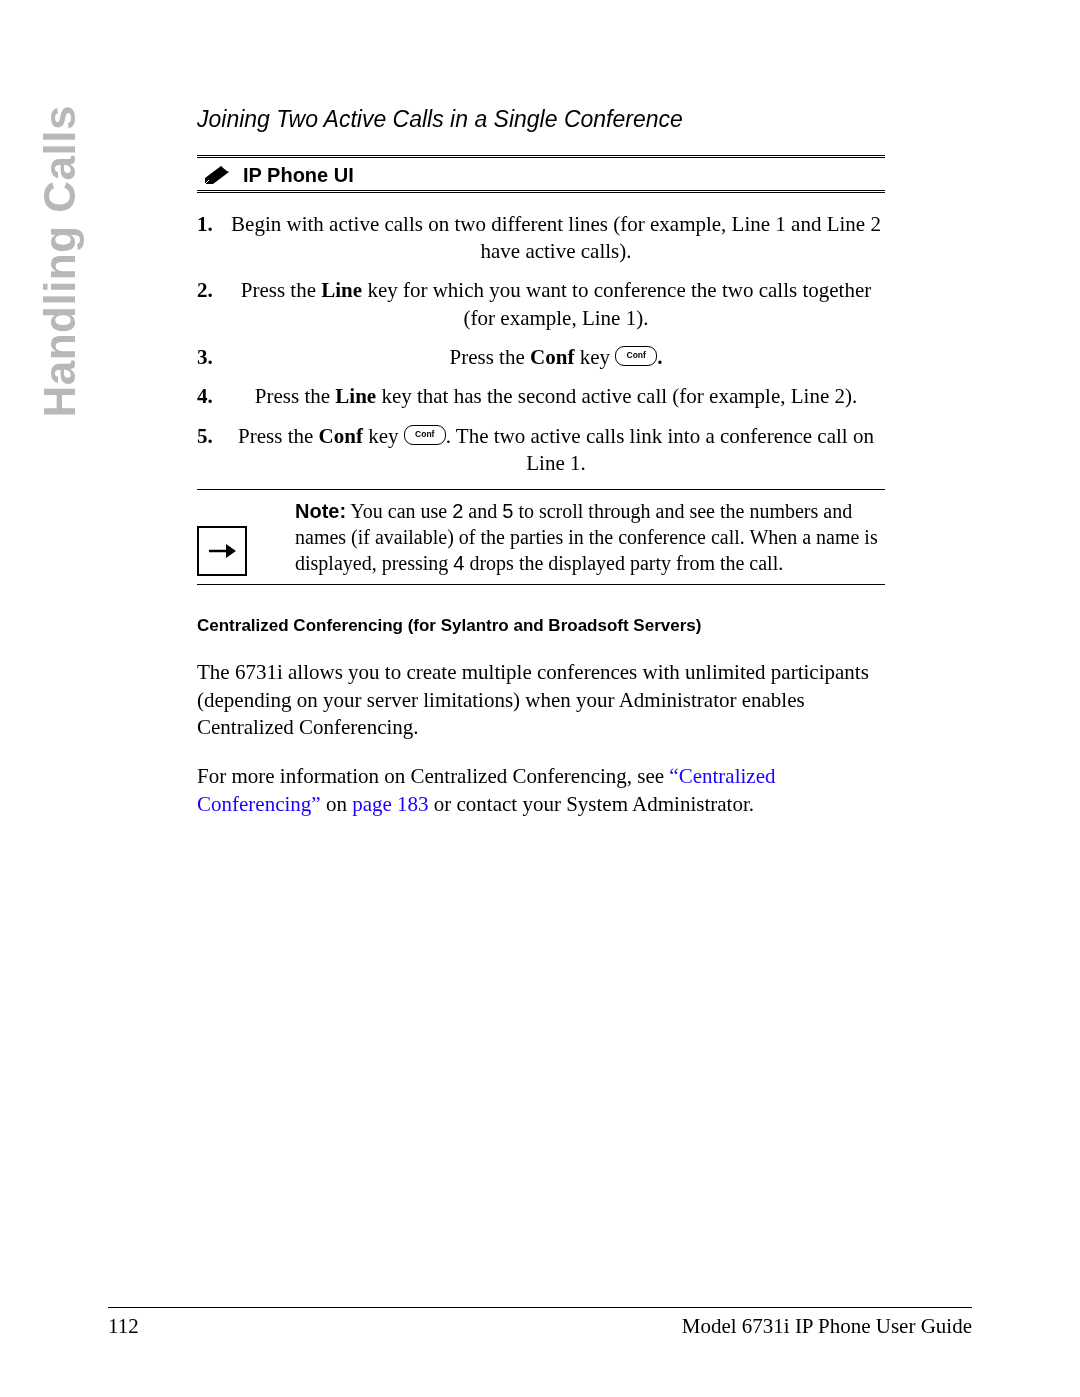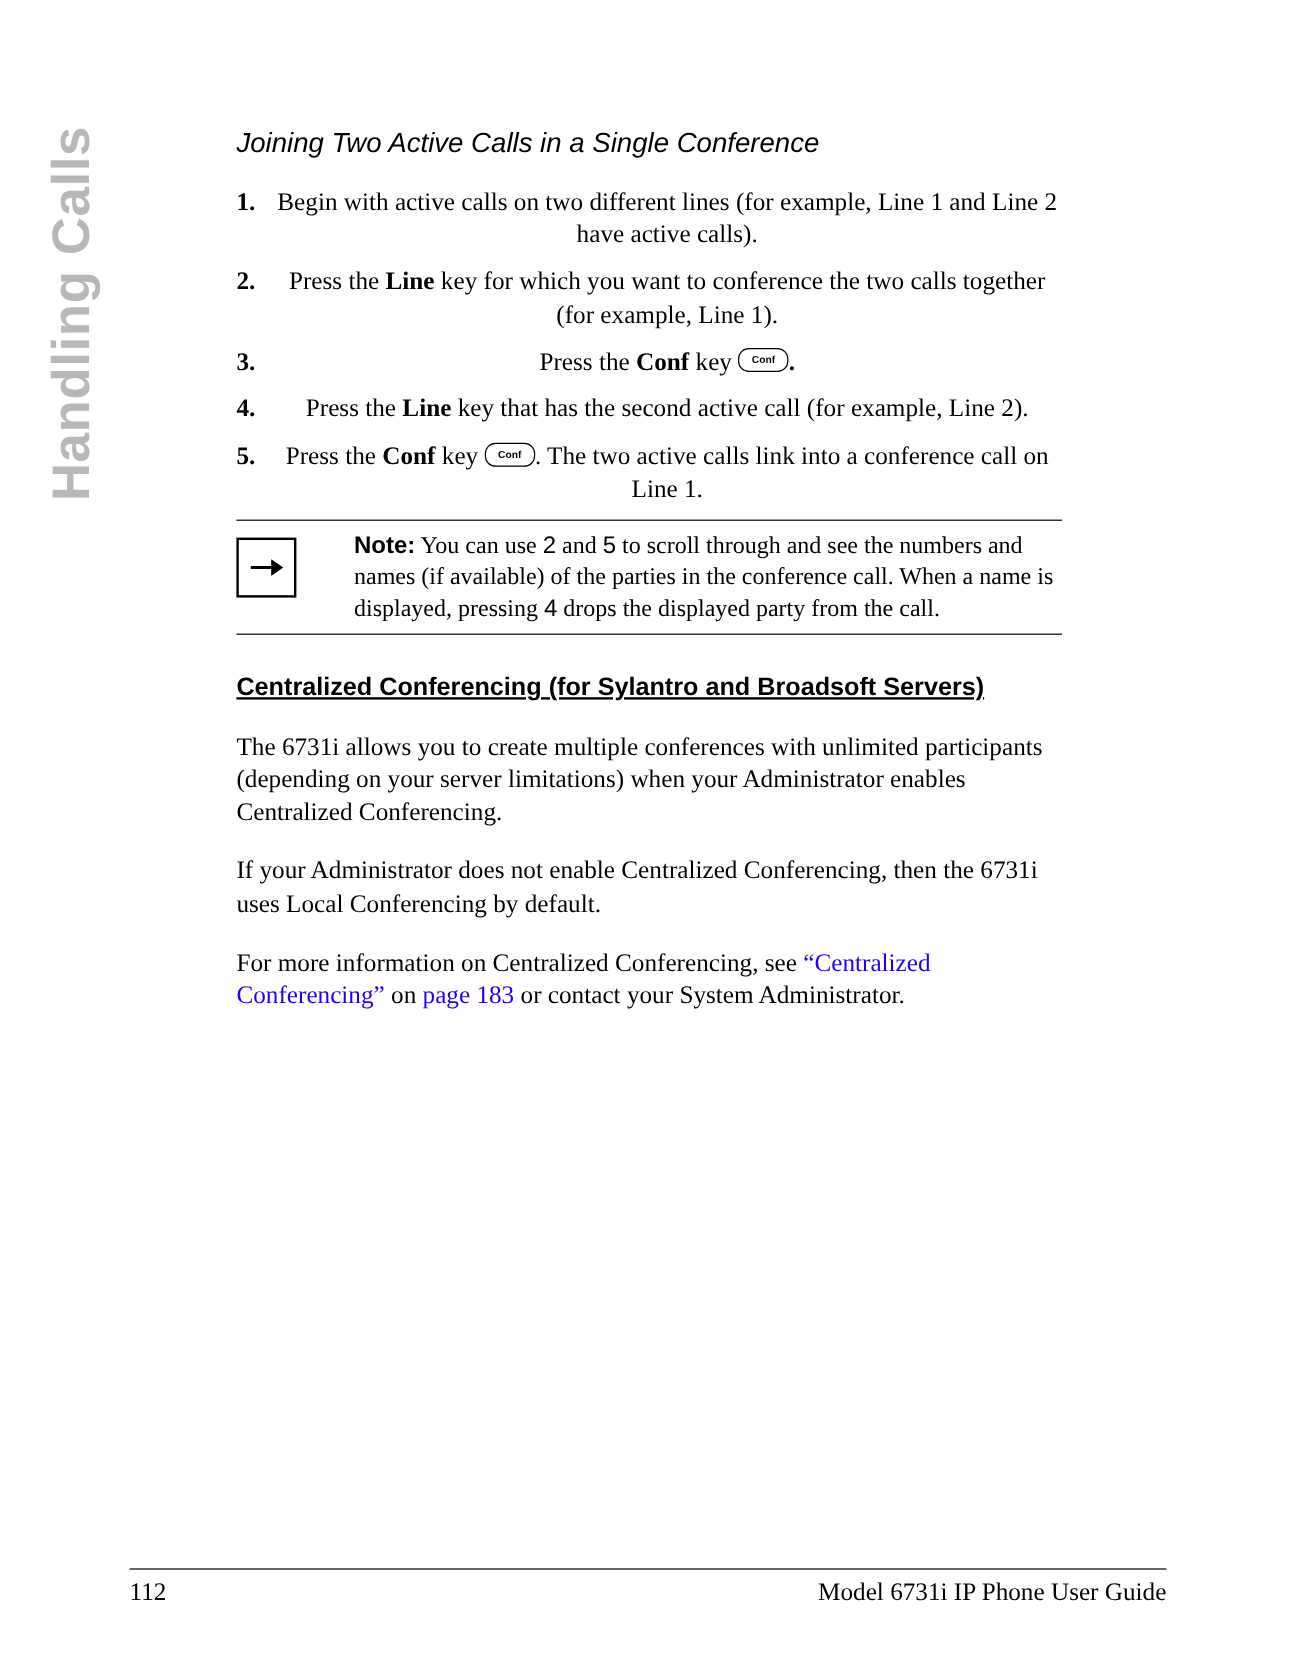--- a/index.html
+++ b/index.html
@@ -106,21 +106,21 @@
   }
 
   .note-row {
     border-top: 1px solid #000;
     border-bottom: 1px solid #000;
     margin-top: 6px;
     margin-bottom: 30px;
   }
   .note-row > .inner {
     display: flex;
-    align-items: flex-start;
+    align-items: flex-end;
     gap: 24px;
     padding: 8px 0;
   }
   .note-row .box {
     width: 46px;
     min-width: 46px;
     height: 46px;
     border: 2px solid #000;
     display: flex;
     align-items: center;
@@ -137,23 +137,22 @@
     font-weight: 700;
   }
   .key25 {
     font-family: Arial, Helvetica, sans-serif;
     font-size: 20px;
   }
 
   .h2 {
     font-family: Arial, Helvetica, sans-serif;
     font-weight: 700;
-    font-size: 21px;
+    font-size: 17px;
     margin: 0 0 22px 0;
-    text-decoration: underline;
   }
 
   .para {
     margin: 0 0 22px 0;
   }
   .para.last { margin-bottom: 12px; }
 
   .ref-h {
     font-family: Arial, Helvetica, sans-serif;
     font-weight: 700;
@@ -204,20 +203,32 @@
 <body>
 
 <div class="page">
 
   <div class="side-label">Handling Calls</div>
 
   <div class="content">
 
     <div class="h3">Joining Two Active Calls in a Single Conference</div>
 
+    <div class="banner">
+      <div class="banner-inner">
+        <span>
+          <svg class="pencil-svg" viewBox="0 0 30 22">
+            <path d="M2 14 L18 2 L26 8 L10 20 L2 20 Z" fill="#000"></path>
+            <path d="M20 3 L25 7" stroke="#fff" stroke-width="1.5"></path>
+            <path d="M2 20 L6 16" stroke="#fff" stroke-width="1"></path>
+          </svg>
+        </span>
+        <span>IP Phone UI</span>
+      </div>
+    </div>
 
     <ol class="steps">
       <li>
         <span>Begin with active calls on two different lines (for example, Line 1 and Line 2 have active calls).</span>
       </li>
       <li>
         <span class="il-wrap">Press the </span><span class="b il-wrap">Line</span><span class="il-after"> key for which you want to conference the two calls together (for example, Line 1).</span>
       </li>
       <li>
         <span class="b">
@@ -242,21 +253,20 @@
         </div>
         <div class="note-text">
           <span class="nb">Note:</span><span> You can use </span><span class="key25">2</span><span> and </span><span class="key25">5</span><span> to scroll through and see the numbers and names (if available) of the parties in the conference call. When a name is displayed, pressing </span><span class="key25">4</span><span>  drops the displayed party from the call.</span>
         </div>
       </div>
     </div>
 
     <div class="h2">Centralized Conferencing (for Sylantro and Broadsoft Servers)</div>
 
     <p class="para">The 6731i allows you to create multiple conferences with unlimited participants (depending on your server limitations) when your Administrator enables Centralized Conferencing.</p>
-    <p class="para">If your Administrator does not enable Centralized Conferencing, then the 6731i uses Local Conferencing by default.</p>
 
 
     <p class="para last">
       <span>For more information on Centralized Conferencing, see </span><a class="link" href="#">“Centralized Conferencing”</a><span> on </span><a class="link" href="#">page 183</a><span> or contact your System Administrator.</span>
     </p>
 
   </div>
 
   <div class="footer">
     <div class="footer-rule"></div>

